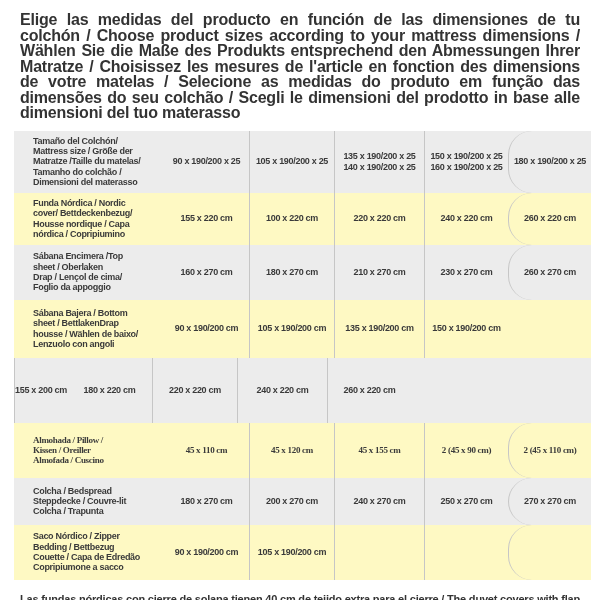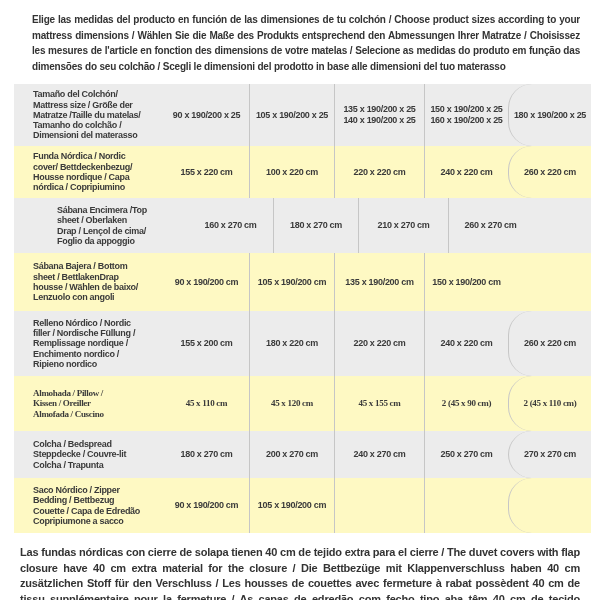--- a/index.html
+++ b/index.html
@@ -16,22 +16,22 @@
     color: #3a3a3a;
     -webkit-font-smoothing: antialiased;
   }
   .page {
     width: 600px;
     height: 600px;
     box-sizing: border-box;
     padding: 12px 18px 0 16px;
   }
   .intro {
-    margin: 0 2px 10px 16px;
-    font-size: 10px;
+    margin: 0 2px 10px 4px;
+    font-size: 16px;
     line-height: 15.5px;
     letter-spacing: -0.2px;
     text-align: justify;
     color: #333333;
   }
   .table {
     width: 577px;
     margin-left: -2px;
   }
   .row {
@@ -62,21 +62,21 @@
     letter-spacing: -0.3px;
     border-left: 1px solid #c6c6c6;
   }
   .cell.val:nth-child(2) { width: 85px; border-left: none; }
   .cell.val:nth-child(3) { width: 85px; }
   .cell.val:nth-child(4) { width: 90px; }
   .cell.val:nth-child(5) { width: 84px; }
   .cell.val:nth-child(6) { width: 83px; border-radius: 24px; }
   .r0 { min-height: 62px; }
   .r1 { min-height: 52px; }
-  .r2 { min-height: 55px; padding-left: 24px; }
+  .r2 { min-height: 55px; }
   .r3 { min-height: 58px; }
   .r4 { min-height: 65px; }
   .r5 { min-height: 55px; font-family: Liberation Serif, serif; }
   .r6 { min-height: 47px; }
   .r7 { min-height: 55px; }
   .footnote {
     margin: 12px 2px 0 4px;
     font-size: 11px;
     line-height: 15.5px;
     letter-spacing: -0.2px;
@@ -118,38 +118,34 @@
     <div class="cell val">260 x 220 cm</div>
   </div>
       <div class="row r2 shade">
     <div class="cell label">Sábana Encimera /Top
 sheet / Oberlaken
 Drap / Lençol de cima/
 Foglio da appoggio</div>
     <div class="cell val">160 x 270 cm</div>
     <div class="cell val">180 x 270 cm</div>
     <div class="cell val">210 x 270 cm</div>
+    <div class="cell val">230 x 270 cm</div>
     <div class="cell val">260 x 270 cm</div>
   </div>
       <div class="row r3 plain">
     <div class="cell label">Sábana Bajera / Bottom
 sheet / BettlakenDrap
 housse / Wählen de baixo/
 Lenzuolo con angoli</div>
     <div class="cell val">90 x 190/200 cm</div>
     <div class="cell val">105 x 190/200 cm</div>
     <div class="cell val">135 x 190/200 cm</div>
     <div class="cell val">150 x 190/200 cm</div>
   </div>
       <div class="row r4 shade">
-    <div class="cell label">Relleno Nórdico / Nordic
-filler / Nordische Füllung /
-Remplissage nordique /
-Enchimento nordico /
-Ripieno nordico</div>
     <div class="cell val">155 x 200 cm</div>
     <div class="cell val">180 x 220 cm</div>
     <div class="cell val">220 x 220 cm</div>
     <div class="cell val">240 x 220 cm</div>
     <div class="cell val">260 x 220 cm</div>
   </div>
       <div class="row r5 plain">
     <div class="cell label">Almohada  / Pillow /
 Kissen / Oreiller
 Almofada / Cuscino</div>

